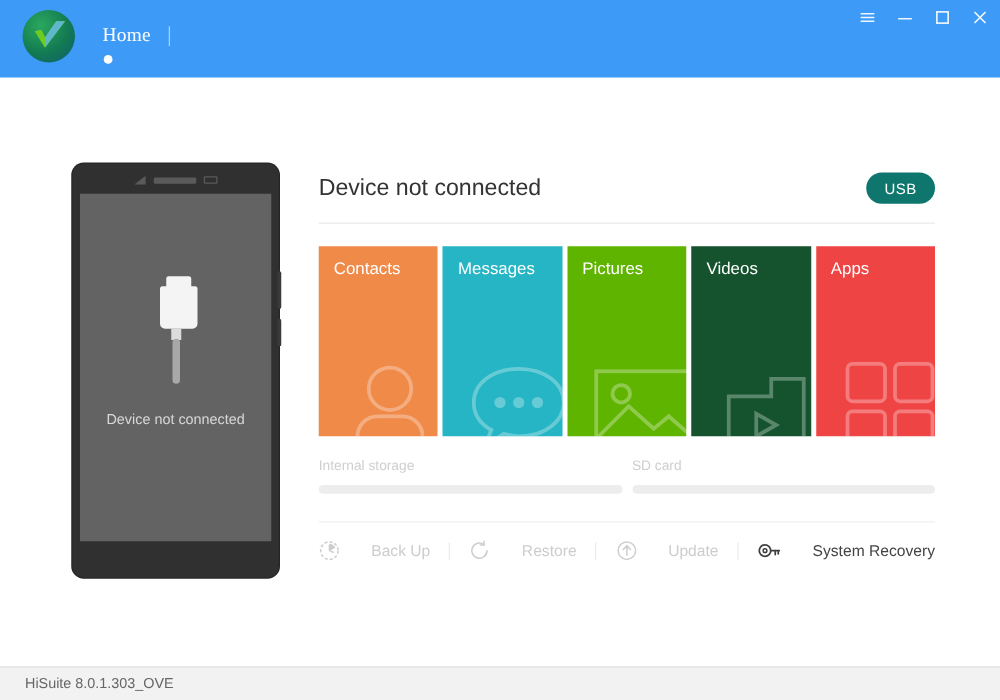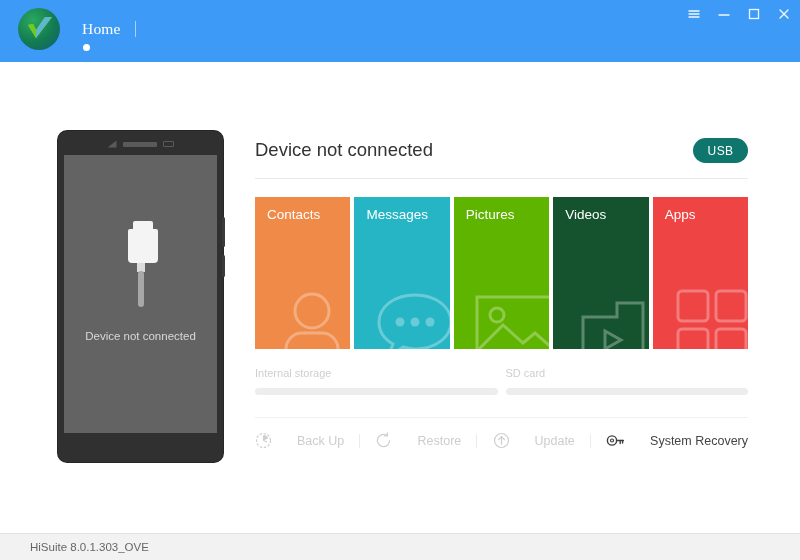--- a/index.html
+++ b/index.html
@@ -183,21 +183,21 @@
 
   
   .footer {
     position: absolute; left: 0; bottom: 0;
     width: 800px; height: 27px;
     background: #f2f2f2;
     border-top: 1px solid #e2e2e2;
     display: flex; align-items: center;
   }
   .footer-text {
-    margin-left: 30px;
+    margin-left: 20px;
     font-size: 11.5px; color: #666666;
   }
 </style>
 </head>
 <body>
 
 <div id="app">
 
   <div class="titlebar">
 

